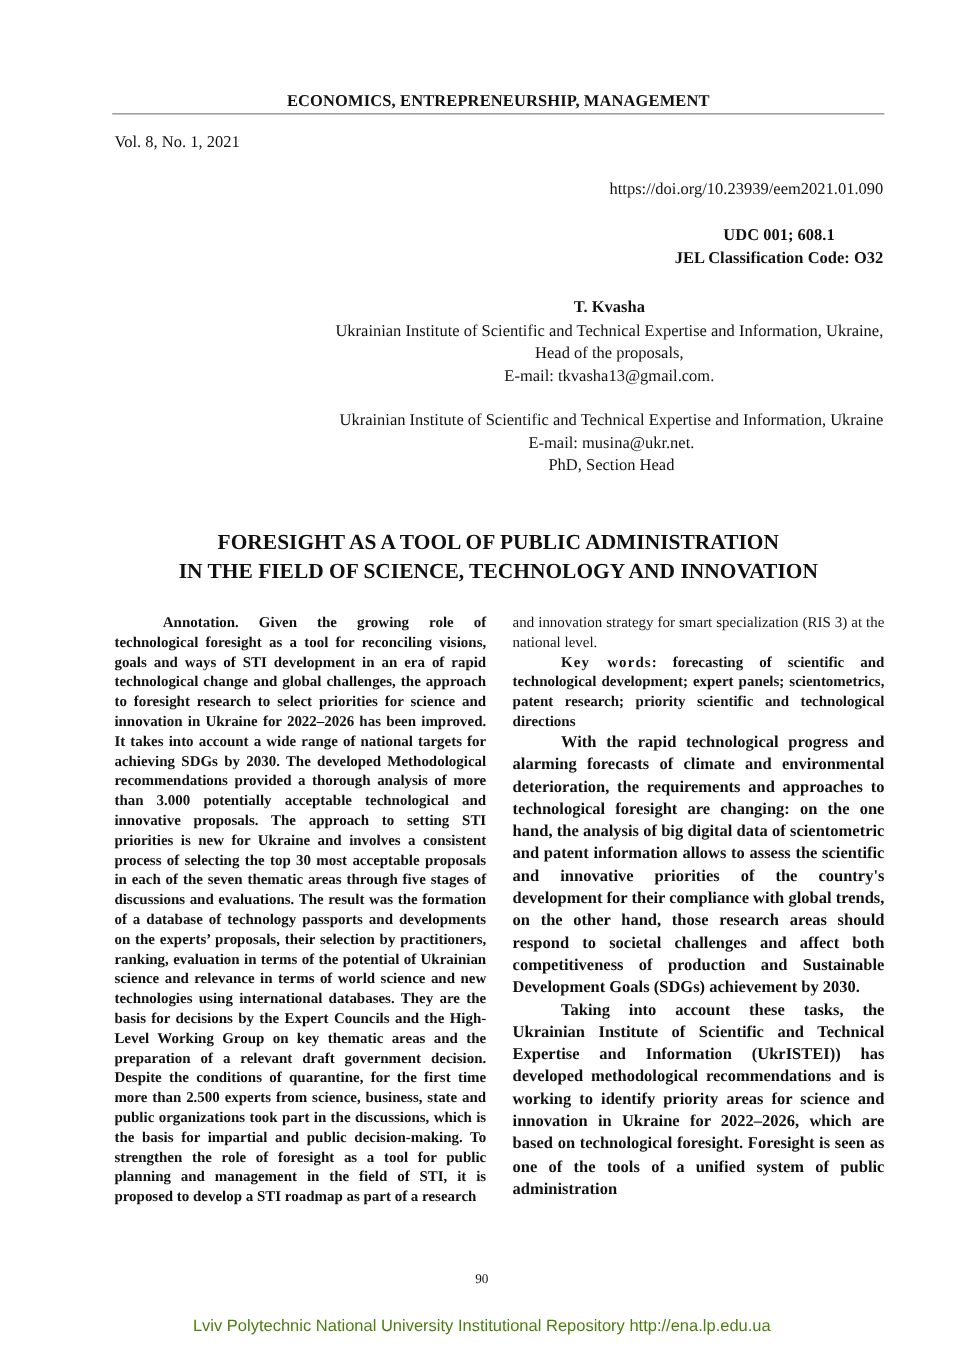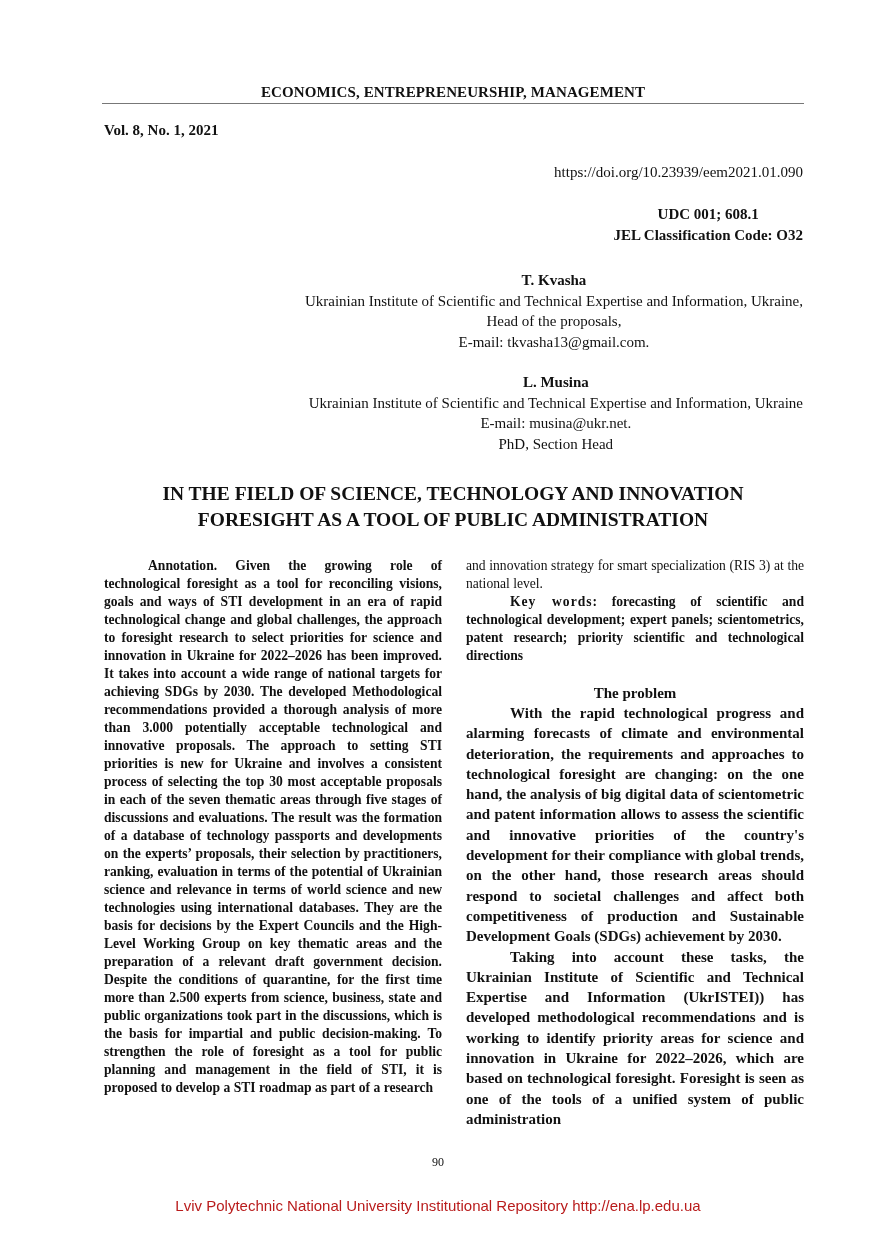--- a/index.html
+++ b/index.html
@@ -2,39 +2,39 @@
 <html><head>
 <meta charset="utf-8">
 <style>
   html, body { margin: 0; padding: 0; background: #ffffff; }
   body { width: 876px; height: 1240px; position: relative; overflow: hidden;
          font-family: "Liberation Serif", "DejaVu Serif", serif; color: #111; }
   .abs { position: absolute; }
   .running-head { left: 102px; width: 702px; top: 84px; text-align: center;
                   font-weight: bold; font-size: 15px; letter-spacing: 0.1px; }
   .rule { left: 102px; width: 702px; top: 103px; height: 0; border-top: 1px solid #777; }
-  .vol { left: 104px; top: 122px; font-weight: bold; font-size: 15px; }
+  .vol { left: 104px; top: 122px; font-weight: normal; font-size: 15px; }
   .right-block { right: 73px; text-align: center; font-size: 15px; line-height: 20.5px; }
   .doi { top: 162px; }
   .udc { top: 204px; font-weight: bold; }
   .author1 { top: 270px; }
   .author2 { top: 372px; }
   .bold { font-weight: bold; }
   .title { left: 102px; width: 702px; top: 481px; text-align: center; font-weight: bold;
            font-size: 19.5px; line-height: 26px; }
   .col { top: 557px; width: 338px; font-size: 13.6px; line-height: 18px; text-align: justify;
          hyphens: none; }
   .col-left { left: 104px; }
   .col-right { left: 466px; }
   .indent { text-indent: 44px; font-weight: bold; }
   p { margin: 0; }
   .section-heading { text-align: center; font-weight: bold; font-size: 15px; margin: 18px 0 0 0; line-height: 20px; }
   .page-num { left: 0; width: 876px; top: 1155px; text-align: center; font-size: 12px; }
   .footer { left: 0; width: 876px; top: 1197px; text-align: center; font-size: 15px;
-            font-family: "Liberation Sans", "DejaVu Sans", sans-serif; color: #b91c1c; }
+            font-family: "Liberation Sans", "DejaVu Sans", sans-serif; color: #4d7c0f; }
 </style>
 </head>
 <body>
 
 <div class="abs running-head">ECONOMICS, ENTREPRENEURSHIP, MANAGEMENT</div>
 <div class="abs rule"></div>
 <div class="abs vol">Vol. 8, No. 1, 2021</div>
 
 <div class="abs right-block doi">https://doi.org/10.23939/eem2021.01.090</div>
 
@@ -44,39 +44,37 @@
 </div>
 
 <div class="abs right-block author1">
   <div class="bold">T. Kvasha</div>
   <div>Ukrainian Institute of Scientific and Technical Expertise and Information, Ukraine,</div>
   <div>Head of the proposals,</div>
   <div>E-mail: tkvasha13@gmail.com.</div>
 </div>
 
 <div class="abs right-block author2">
-  <div class="bold">L. Musina</div>
   <div>Ukrainian Institute of Scientific and Technical Expertise and Information, Ukraine</div>
   <div>E-mail: musina@ukr.net.</div>
   <div>PhD, Section Head</div>
 </div>
 
 <div class="abs title">
+  <div>FORESIGHT AS A TOOL OF PUBLIC ADMINISTRATION</div>
   <div>IN THE FIELD OF SCIENCE, TECHNOLOGY AND INNOVATION</div>
-  <div>FORESIGHT AS A TOOL OF PUBLIC ADMINISTRATION</div>
 </div>
 
 <div class="abs col col-left">
   <p class="indent"><b>Annotation.</b><span> Given the growing role of technological foresight as a tool for reconciling visions, goals and ways of STI development in an era of rapid technological change and global challenges, the approach to foresight research to select priorities for science and innovation in Ukraine for 2022–2026 has been improved. It takes into account a wide range of national targets for achieving SDGs by 2030. The developed Methodological recommendations provided a thorough analysis of more than 3.000 potentially acceptable technological and innovative proposals. The approach to setting STI priorities is new for Ukraine and involves a consistent process of selecting the top 30 most acceptable proposals in each of the seven thematic areas through five stages of discussions and evaluations. The result was the formation of a database of technology passports and developments on the experts’ proposals, their selection by practitioners, ranking, evaluation in terms of the potential of Ukrainian science and relevance in terms of world science and new technologies using international databases. They are the basis for decisions by the Expert Councils and the High-Level Working Group on key thematic areas and the preparation of a relevant draft government decision. Despite the conditions of quarantine, for the first time more than 2.500 experts from science, business, state and public organizations took part in the discussions, which is the basis for impartial and public decision-making. To strengthen the role of foresight as a tool for public planning and management in the field of STI, it is proposed to develop a STI roadmap as part of a research</span></p>
 </div>
 
 <div class="abs col col-right">
   <p>and innovation strategy for smart specialization (RIS 3) at the national level.</p>
   <p class="indent"><b style="letter-spacing:1px;">Key words</b><span>: forecasting of scientific and technological development; expert panels; scientometrics, patent research; priority scientific and technological directions</span></p>
   <div class="big" style="font-size:15px; line-height:20.3px;">
-    <div class="section-heading">The problem</div>
     <p class="indent">With the rapid technological progress and alarming forecasts of climate and environmental deterioration, the requirements and approaches to technological foresight are changing: on the one hand, the analysis of big digital data of scientometric and patent information allows to assess the scientific and innovative priorities of the country's development for their compliance with global trends, on the other hand, those research areas should respond to societal challenges and affect both competitiveness of production and Sustainable Development Goals (SDGs) achievement by 2030.</p>
     <p class="indent">Taking into account these tasks, the Ukrainian Institute of Scientific and Technical Expertise and Information (UkrISTEI)) has developed methodological recommendations and is working to identify priority areas for science and innovation in Ukraine for 2022–2026, which are based on technological foresight. Foresight is seen as one of the tools of a unified system of public administration</p>
   </div>
 </div>
 
 <div class="abs page-num">90</div>
 <div class="abs footer">Lviv Polytechnic National University Institutional Repository http://ena.lp.edu.ua</div>
 
 </body></html>

